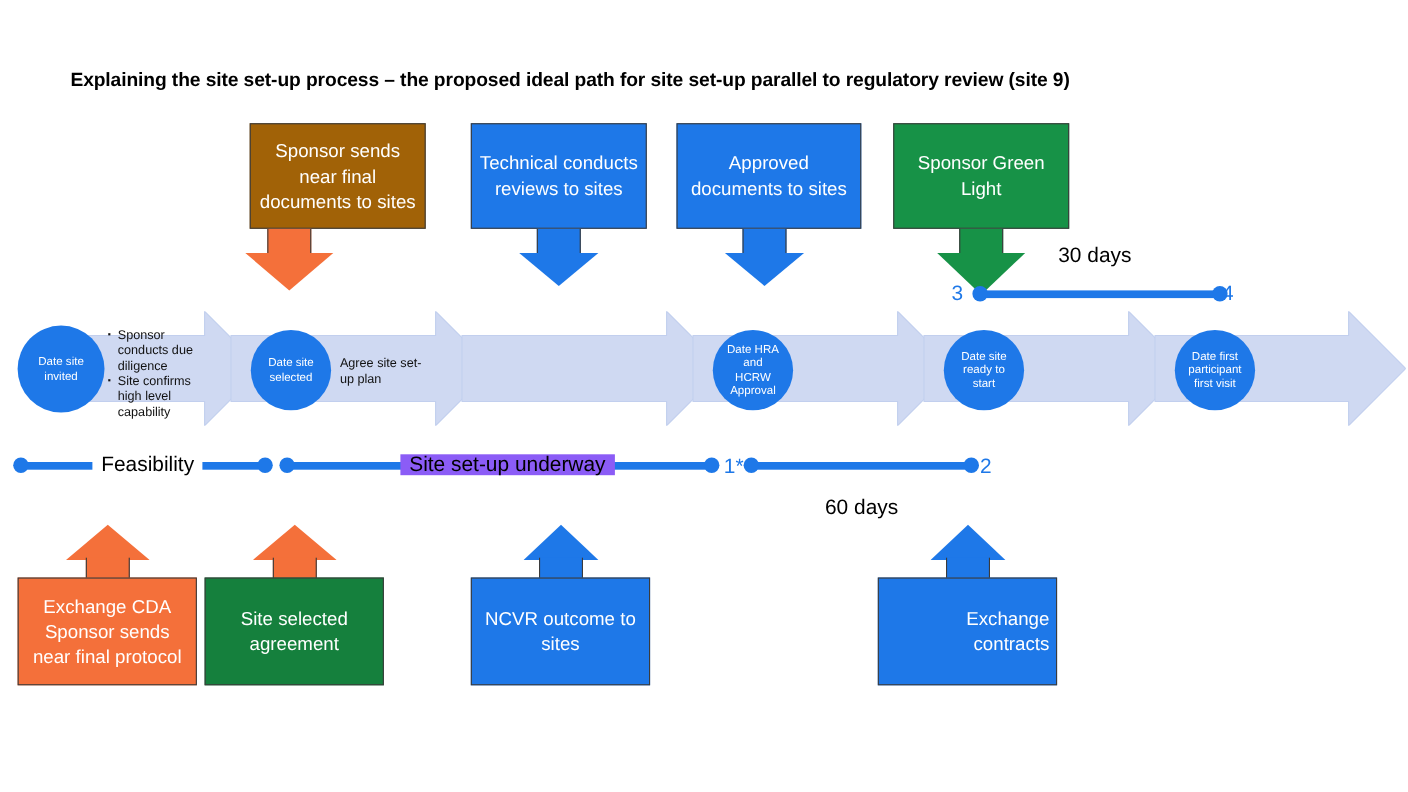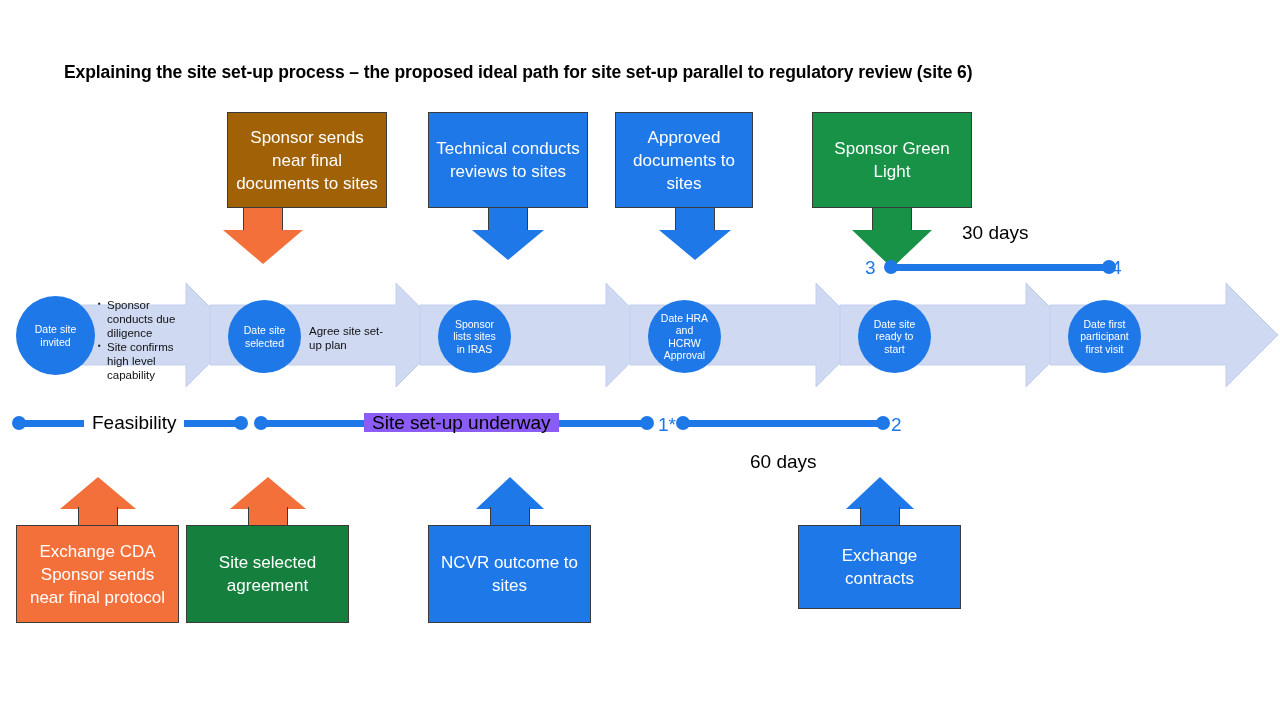--- a/index.html
+++ b/index.html
@@ -83,42 +83,39 @@
     position:absolute;color:#000;font-size:19px;line-height:19px;white-space:nowrap;
   }
   .tlnum{position:absolute;color:#1E78E8;font-size:19px;line-height:19px;white-space:nowrap;}
   .daylbl{position:absolute;color:#000;font-size:19px;line-height:19px;white-space:nowrap;}
 </style>
 </head>
 <body>
 
 <div class="stage">
 
-  <div class="title">Explaining the site set-up process – the proposed ideal path for site set-up parallel to regulatory review (site 6)</div>
+  <div class="title">Explaining the site set-up process – the proposed ideal path for site set-up parallel to regulatory review (site 9)</div>
 
   <div class="chev" style="left:58px;top:283px;width:1220px;">
     <svg width="1220" height="104" viewBox="0 0 1220 104" xmlns="http://www.w3.org/2000/svg">
       <g fill="#CFD9F2" stroke="#C2CFEE" stroke-width="1">
         <path d="M0,22 L128,22 L128,0 L180,52 L128,104 L128,82 L0,82 Z"></path>
         <path d="M152,22 L338,22 L338,0 L390,52 L338,104 L338,82 L152,82 Z"></path>
         <path d="M362,22 L548,22 L548,0 L600,52 L548,104 L548,82 L362,82 Z"></path>
         <path d="M572,22 L758,22 L758,0 L810,52 L758,104 L758,82 L572,82 Z"></path>
         <path d="M782,22 L968,22 L968,0 L1020,52 L968,104 L968,82 L782,82 Z"></path>
         <path d="M992,22 L1168,22 L1168,0 L1220,52 L1168,104 L1168,82 L992,82 Z"></path>
       </g>
     </svg>
   </div>
 
   <div class="circle" style="left:16px;top:296px;width:79px;height:79px;">Date site
 invited</div>
   <div class="circle" style="left:228px;top:300px;width:73px;height:73px;">Date site
 selected</div>
-  <div class="circle" style="left:438px;top:300px;width:73px;height:73px;">Sponsor
-lists sites
-in IRAS</div>
   <div class="circle" style="left:648px;top:300px;width:73px;height:73px;">Date HRA
 and
 HCRW
 Approval</div>
   <div class="circle" style="left:858px;top:300px;width:73px;height:73px;">Date site
 ready to
 start</div>
   <div class="circle" style="left:1068px;top:300px;width:73px;height:73px;">Date first
 participant
 first visit</div>
@@ -143,21 +140,21 @@
   </div>
 
   <div class="tbox" style="left:428px;top:112px;width:160px;height:96px;background:#1E78E8;">
     <span class="lbl">Technical conducts reviews to sites</span>
   </div>
   <div class="darrow" style="left:428px;top:208px;width:160px;height:56px;">
     <div class="stem" style="width:38px;height:22px;background:#1E78E8;border-left:1px solid #3b3b3b;border-right:1px solid #3b3b3b;"></div>
     <div class="head" style="top:22px;border-left-width:36px;border-right-width:36px;border-top-width:30px;border-top-color:#1E78E8;"></div>
   </div>
 
-  <div class="tbox" style="left:615px;top:112px;width:138px;height:96px;background:#1E78E8;">
+  <div class="tbox" style="left:615px;top:112px;width:168px;height:96px;background:#1E78E8;">
     <span class="lbl">Approved documents to sites</span>
   </div>
   <div class="darrow" style="left:615px;top:208px;width:160px;height:56px;">
     <div class="stem" style="width:38px;height:22px;background:#1E78E8;border-left:1px solid #3b3b3b;border-right:1px solid #3b3b3b;"></div>
     <div class="head" style="top:22px;border-left-width:36px;border-right-width:36px;border-top-width:30px;border-top-color:#1E78E8;"></div>
   </div>
 
   <div class="tbox" style="left:812px;top:112px;width:160px;height:96px;background:#179247;">
     <span class="lbl">Sponsor Green Light</span>
   </div>
@@ -187,21 +184,21 @@
     <div class="stem" style="width:38px;height:20px;background:#1E78E8;border-left:1px solid #3b3b3b;border-right:1px solid #3b3b3b;"></div>
   </div>
   <div class="bbox" style="left:428px;top:525px;width:163px;height:98px;background:#1E78E8;">
     <span class="lbl">NCVR outcome to sites</span>
   </div>
 
   <div class="uarrow" style="left:798px;top:477px;width:163px;height:50px;">
     <div class="head" style="border-left-width:34px;border-right-width:34px;border-bottom-width:32px;border-bottom-color:#1E78E8;"></div>
     <div class="stem" style="width:38px;height:20px;background:#1E78E8;border-left:1px solid #3b3b3b;border-right:1px solid #3b3b3b;"></div>
   </div>
-  <div class="bbox" style="left:798px;top:525px;width:163px;height:84px;background:#1E78E8;">
+  <div class="bbox" style="left:798px;top:525px;width:163px;height:98px;background:#1E78E8;text-align:right;">
     <span class="lbl">Exchange contracts</span>
   </div>
 
   <div class="tl" style="left:12px;top:416px;width:236px;">
     <div class="bar" style="left:7px;width:222px;"></div>
     <div class="dot" style="left:0px;"></div>
     <div class="dot" style="left:222px;"></div>
     <div class="cap" style="left:72px;top:-3px;background:#fff;padding:0 8px;text-align:right;">Feasibility</div>
   </div>
 

